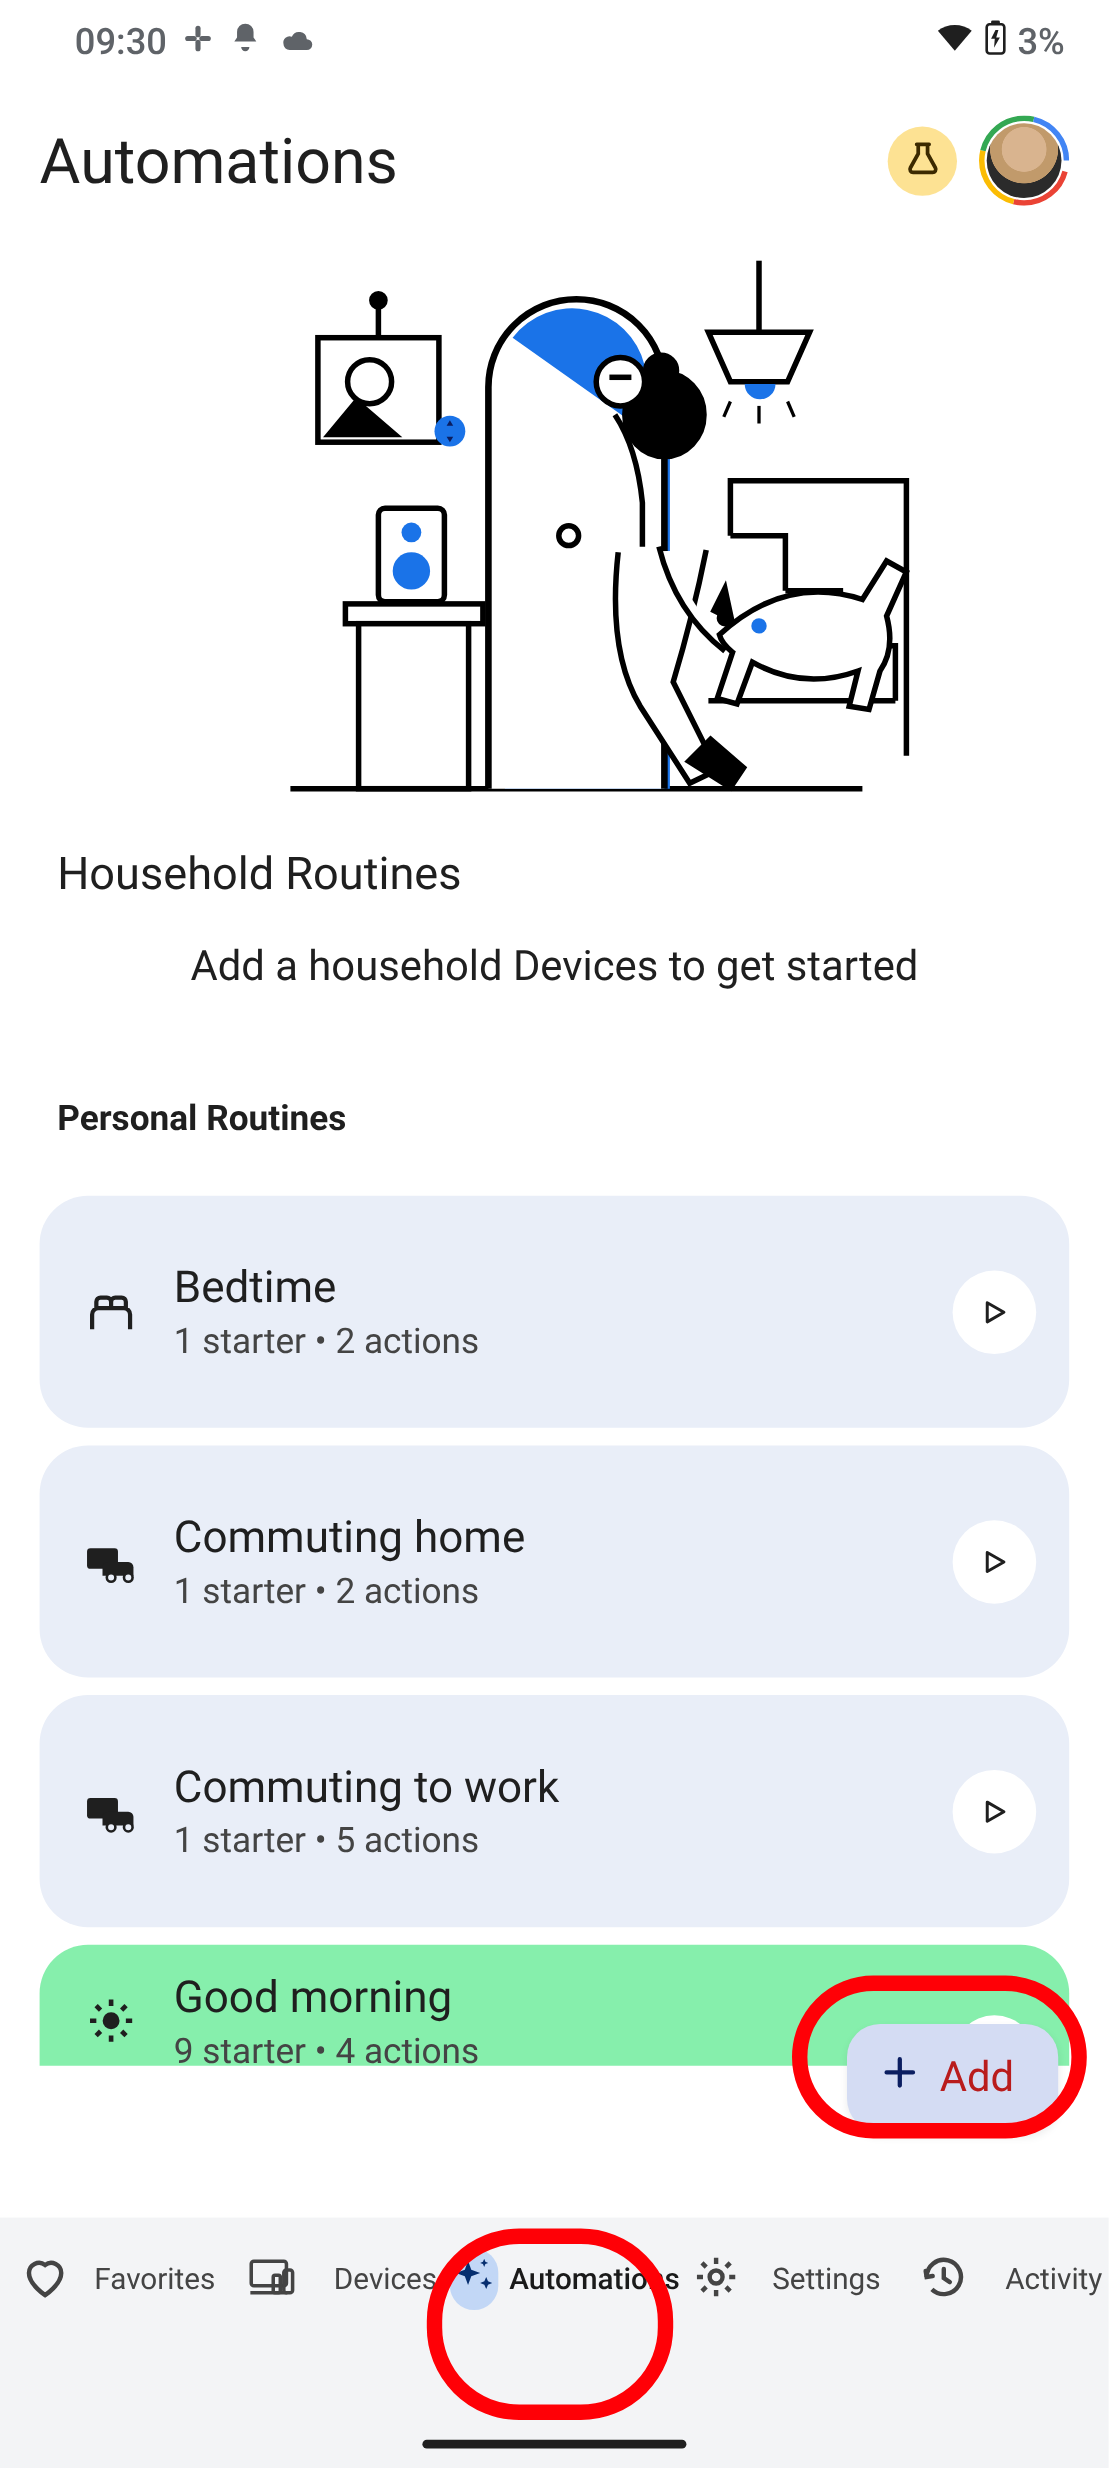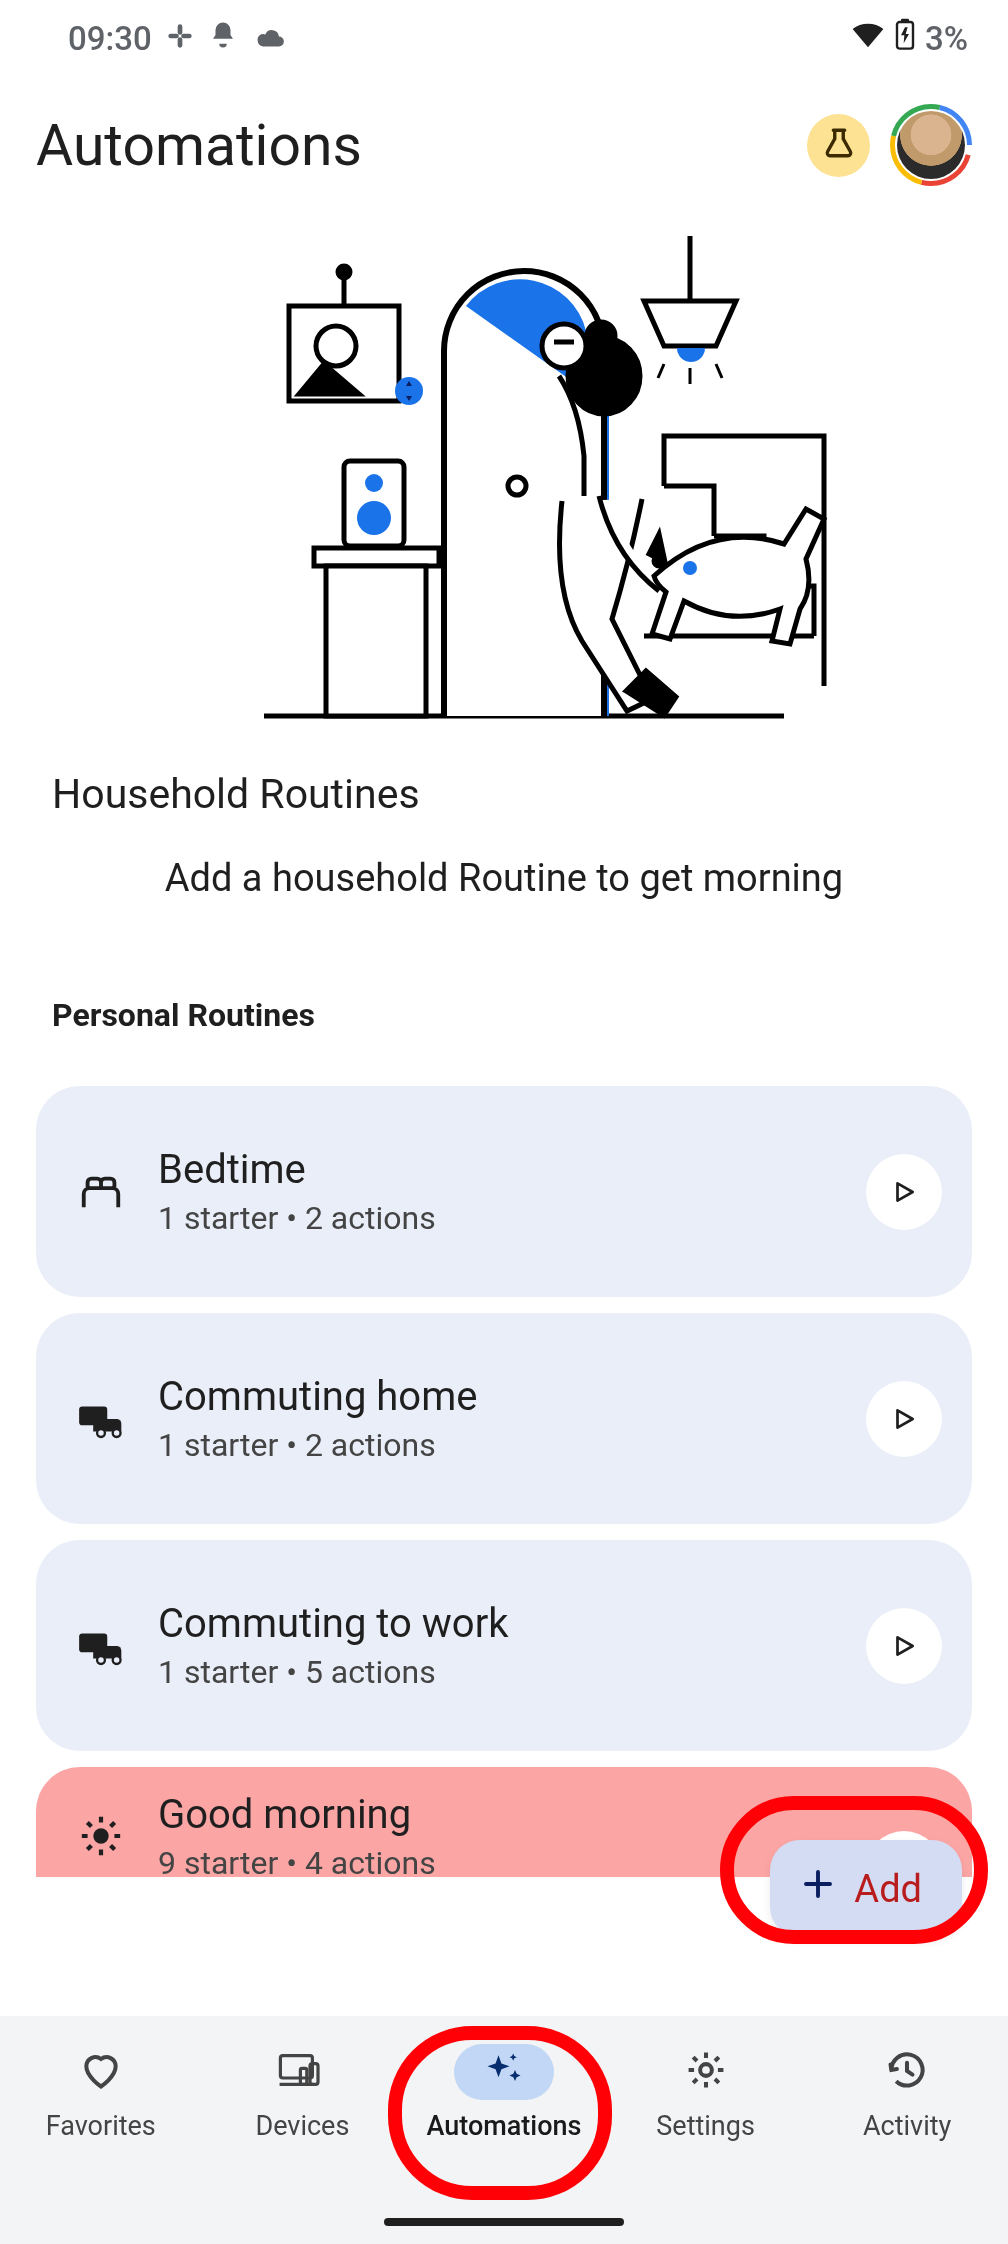--- a/index.html
+++ b/index.html
@@ -127,42 +127,42 @@
     bottom: 0; left: 0; right: 0;
     height: 228px;
     background: #f3f4f6;
     display: flex;
     justify-content: space-around;
     align-items: flex-start;
     padding-top: 28px;
   }
   .nav-item {
     display: flex;
-    flex-direction: column;
+    flex-direction: row;
     align-items: center;
     gap: 10px;
     width: 190px;
   }
   .nav-icon-wrap {
     width: 100px; height: 56px;
     border-radius: 28px;
     display: flex; align-items: center; justify-content: center;
   }
   .nav-icon-wrap.active { background: #c2d7f6; }
   .nav-label { font-size: 27px; color: #444; }
   .nav-label.active { color: #1a1a1a; font-weight: 500; }
   .gesture-bar {
     position: absolute;
     bottom: 18px; left: 50%; transform: translateX(-50%);
     width: 240px; height: 8px;
     background: #1f1f1f;
     border-radius: 4px;
   }
   .cut-card {
-    background: #fca5a5;
+    background: #86efac;
     border-radius: 44px 44px 0 0;
     margin: 16px 36px 0 36px;
     padding: 38px 30px 10px 30px;
     display: flex;
     align-items: center;
     height: 110px;
     overflow: hidden;
   }
 </style>
 </head>
@@ -280,21 +280,21 @@
   <g stroke="#000" stroke-width="5" fill="#fff">
     <path d="M490 420 h170 M660 420 v-50 h-50 M610 370 v-50 h-50 M560 320 v-50 h-50 M510 270 v-50 h160 v250"></path>
     <path d="M500 360 q60 -55 130 -32 l22 -35 l18 10 l-18 40 q8 30 -6 50 l-10 35 l-18 -3 l8 -32 q-50 18 -96 -8 l-14 38 l-18 -5 l14 -42 q-10 -8 -12 -16z"></path>
     <ellipse cx="505" cy="345" rx="5" ry="5" fill="#000"></ellipse>
     <path d="M505 318 l-10 20 l16 8z" fill="#000"></path>
     <circle cx="536" cy="352" r="7" fill="#1a73e8" stroke="none"></circle>
   </g>
 </svg>
 
 <div class="section-title">Household Routines</div>
-<div class="empty-text">Add a household Routine to get morning</div>
+<div class="empty-text">Add a household Devices to get started</div>
 
 <div class="section-subtitle">Personal Routines</div>
 
 <div class="routine-card">
   <div class="routine-icon">
     <svg width="46" height="46" viewBox="0 0 24 24">
         <path fill="none" stroke="#1f1f1f" stroke-width="2" d="M3 18v-5a3 3 0 0 1 3-3h12a3 3 0 0 1 3 3v5M3 18v2m18-2v2M5 10V7a2 2 0 0 1 2-2h3a2 2 0 0 1 2 2v3m0-3a2 2 0 0 1 2-2h3a2 2 0 0 1 2 2v3"></path>
       </svg>
   </div>
   <div class="routine-text">

